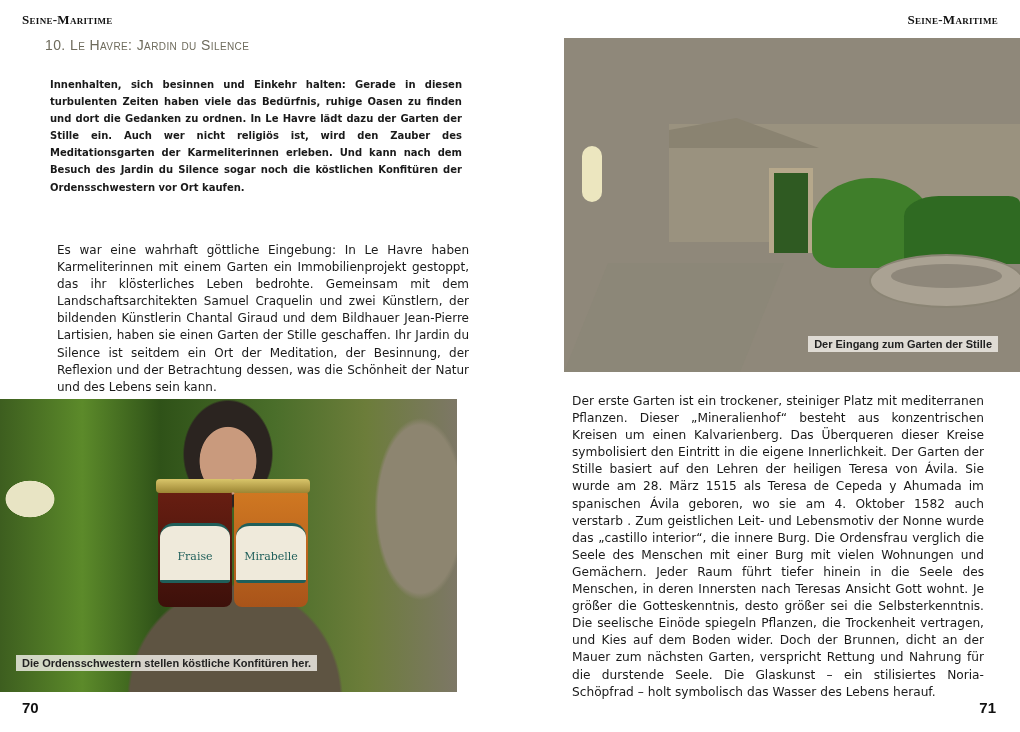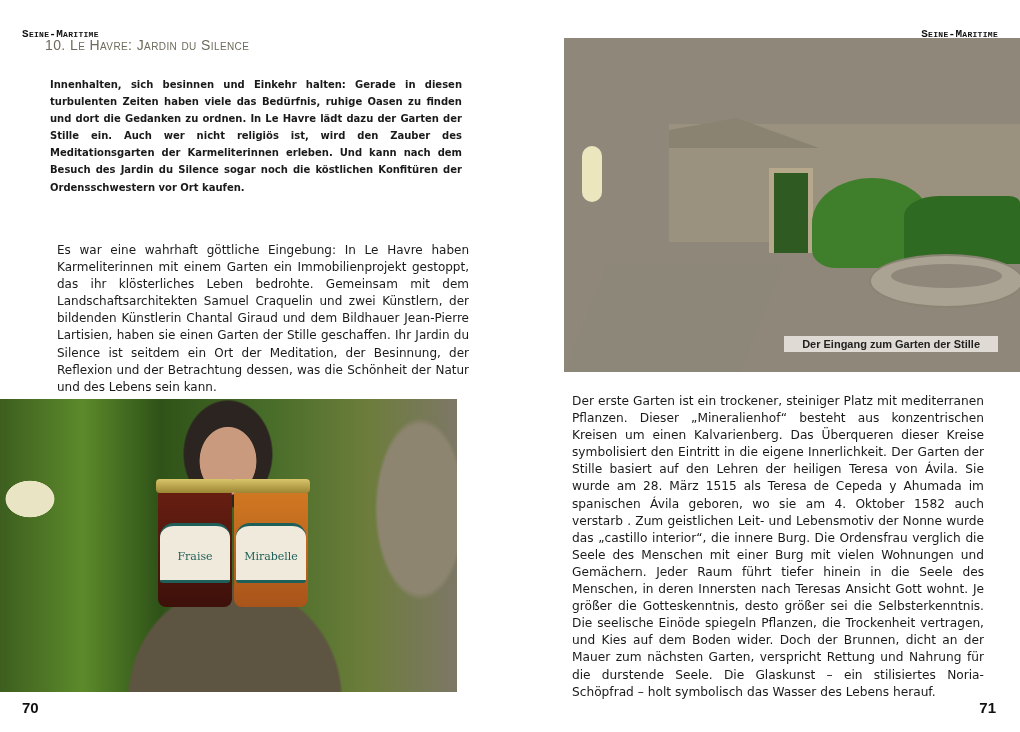--- a/index.html
+++ b/index.html
@@ -1,17 +1,17 @@
 <!DOCTYPE html>
 <html><head>
 <meta charset="utf-8">
 <style>
   html,body{margin:0;padding:0;background:#fff;}
   body{width:1020px;height:732px;position:relative;overflow:hidden;font-family:"DejaVu Sans",sans-serif;color:#1a1a1a;}
-  .running-head{position:absolute;top:12px;font-family:Liberation Mono, monospace;font-weight:bold;font-size:11px;font-variant:small-caps;letter-spacing:0.3px;color:#111;margin-top:16px;}
+  .running-head{position:absolute;top:12px;font-family:Liberation Serif, serif;font-weight:bold;font-size:13px;font-variant:small-caps;letter-spacing:0.3px;color:#111;}
   .rh-left{left:22px;}
   .rh-right{right:22px;}
   .chapter-title{position:absolute;left:45px;top:37px;font-family:"Liberation Sans",sans-serif;font-size:14px;font-variant:small-caps;color:#6e6b5c;letter-spacing:0.4px;margin:0;font-weight:normal;}
   .lead{position:absolute;left:50px;top:76px;width:412px;font-family:"DejaVu Sans",sans-serif;font-weight:bold;font-size:10px;line-height:17.1px;text-align:justify;margin:0;}
   .body-left{position:absolute;left:45px;top:230px;width:412px;font-family:"DejaVu Sans",sans-serif;font-size:12px;line-height:17.1px;text-align:justify;margin:12px;}
   .body-right{position:absolute;left:564px;top:385px;width:412px;font-family:"DejaVu Sans",sans-serif;font-size:12.2px;line-height:17.1px;text-align:justify;margin:8px;}
   .photo{position:absolute;overflow:hidden;}
   .photo-nun{left:0;top:399px;width:457px;height:293px;
     background:
       radial-gradient(ellipse 40px 48px at 228px 62px,#c99a7d 0 70%,transparent 72%),
@@ -35,21 +35,21 @@
       linear-gradient(180deg,#255017 0%,#2f6a1f 30%,#3d7530 50%,#7d7a6a 64%,#a8a294 80%,#b9b2a2 100%);}
   .garden-wall{position:absolute;left:105px;top:86px;width:351px;height:118px;background:#9a927f;}
   .garden-roof{position:absolute;left:105px;top:80px;width:150px;height:30px;background:#8a8371;clip-path:polygon(0 40%,45% 0,100% 100%,0 100%);}
   .garden-door{position:absolute;left:205px;top:130px;width:34px;height:80px;background:#2f5a22;border:5px solid #b6a88b;border-bottom:none;}
   .garden-bush{position:absolute;left:248px;top:140px;width:120px;height:90px;border-radius:50% 50% 20% 20%;background:#3f7e2a;}
   .garden-hedge{position:absolute;left:340px;top:158px;width:116px;height:68px;border-radius:30% 10% 0 0;background:#2f6a22;}
   .garden-well{position:absolute;left:305px;top:216px;width:151px;height:50px;border-radius:50%;background:#aaa293;border:2px solid #8a8474;}
   .garden-well-inner{position:absolute;left:20px;top:8px;width:111px;height:24px;border-radius:50%;background:#8e877a;}
   .garden-path{position:absolute;left:0;top:225px;width:220px;height:109px;background:#8c8778;clip-path:polygon(20% 0,100% 0,80% 100%,0 100%);}
   .garden-yucca{position:absolute;left:18px;top:108px;width:20px;height:56px;border-radius:10px;background:#ece6bf;}
-  .caption{position:absolute;background:rgba(240,238,232,0.82);font-family:"Liberation Sans",sans-serif;font-weight:bold;font-size:11px;color:#222;padding:2px 18px;white-space:nowrap;}
+  .caption{position:absolute;background:rgba(240,238,232,0.82);font-family:"Liberation Sans",sans-serif;font-weight:bold;font-size:11px;color:#222;padding:2px 6px;white-space:nowrap;}
   .caption-nun{left:16px;top:256px;}
   .caption-garden{right:22px;top:298px;}
   .folio{position:absolute;top:699px;font-family:"Liberation Sans",sans-serif;font-weight:bold;font-size:15px;color:#111;}
   .folio-left{left:22px;}
   .folio-right{right:24px;}
 </style>
 </head>
 <body>
 
 <div class="running-head rh-left">Seine-Maritime</div>
@@ -62,20 +62,21 @@
 
 <div class="photo photo-nun">
   <div class="jar jar-fraise">
     <div class="jar-lid"></div>
     <div class="jar-label">Fraise</div>
   </div>
   <div class="jar jar-mirabelle">
     <div class="jar-lid"></div>
     <div class="jar-label">Mirabelle</div>
   </div>
+  <div class="caption caption-nun">Die Ordensschwestern stellen köstliche Konfitüren her.</div>
 </div>
 
 <div class="photo photo-garden">
   <div class="garden-wall"></div>
   <div class="garden-roof"></div>
   <div class="garden-door"></div>
   <div class="garden-bush"></div>
   <div class="garden-hedge"></div>
   <div class="garden-path"></div>
   <div class="garden-well">

